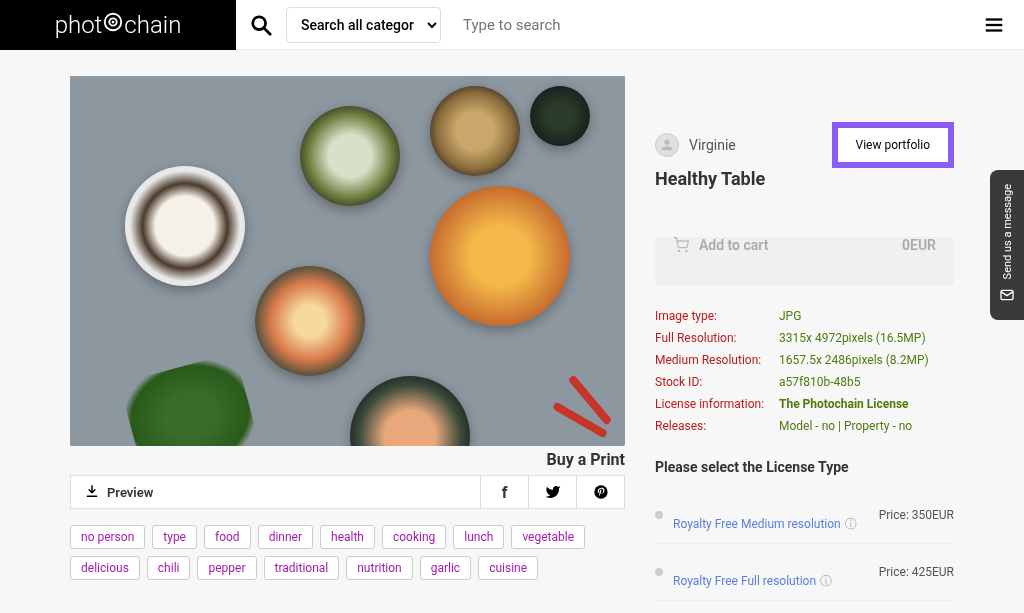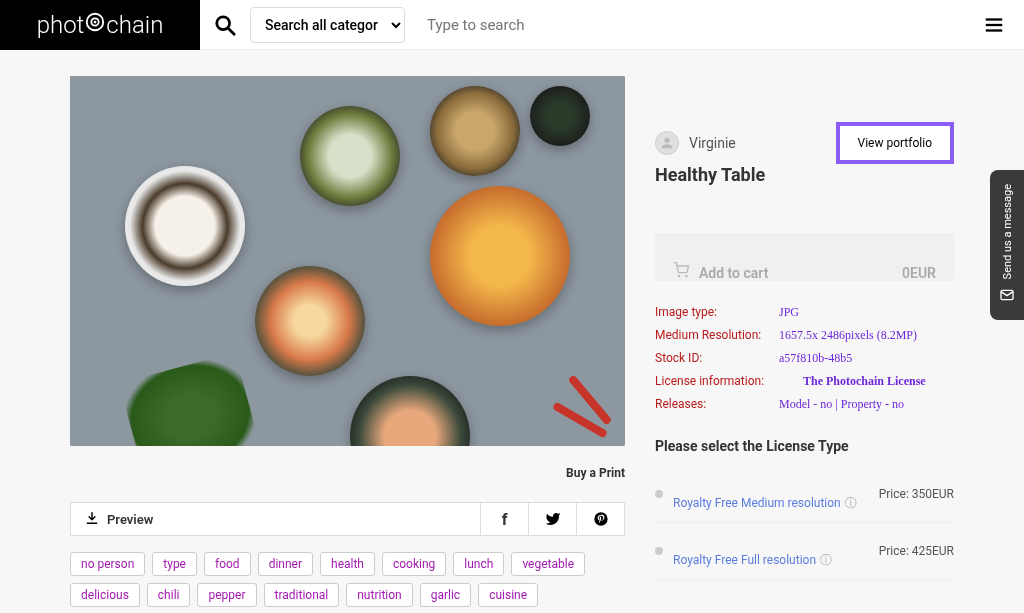--- a/index.html
+++ b/index.html
@@ -1,20 +1,20 @@
 <!DOCTYPE html>
 <html><head>
 <meta charset="utf-8">
 <style>
   * { box-sizing: border-box; margin: 0; padding: 0; font-family: -apple-system, BlinkMacSystemFont, 'Segoe UI', Roboto, sans-serif; }
   body { background: #f7f7f7; color: #333; width: 1024px; height: 613px; overflow: hidden; position: relative; }
   
   
   .header { background: #fff; height: 50px; display: flex; align-items: center; border-bottom: 1px solid #eee; }
-  .logo { background: #000; color: #fff; width: 200px; height: 50px; display: flex; align-items: center; justify-content: center; font-size: 24px; font-weight: 300; }
+  .logo { background: #000; color: #fff; width: 236px; height: 50px; display: flex; align-items: center; justify-content: center; font-size: 24px; font-weight: 300; }
   .logo .o { display: inline-block; position: relative; }
   .search-icon { width: 50px; display: flex; justify-content: center; align-items: center; font-size: 22px; }
   .category-select, .type-select { height: 36px; border: 1px solid #ddd; border-radius: 4px; padding: 0 10px; font-size: 14px; background: #fff; cursor: pointer; margin-right: 12px; font-weight: 500; }
   .category-select { width: 155px; }
   .type-select { width: 108px; }
   .search-input { flex: 0 0 210px; height: 36px; border: none; padding: 0 10px; font-size: 15px; color: #999; outline: none; margin-right: 12px; }
   .header-spacer { flex: 1; }
   .menu-toggle { width: 40px; display: flex; justify-content: center; align-items: center; font-size: 22px; cursor: pointer; margin-right: 10px; }
   
   
@@ -31,47 +31,47 @@
   .b3 { width:120px; height:120px; left:280px; top:300px; background: radial-gradient(circle,#e8a87c 30%,#3b4a3b 60%,#1a1a1a 80%); }
   .b4 { width:100px; height:100px; left:230px; top:30px; background: radial-gradient(circle,#d9e0c9 30%,#6b7a3b 60%,#2a2a2a 80%); }
   .b5 { width:120px; height:120px; left:55px; top:90px; background: radial-gradient(circle,#f5f0e8 35%,#4a3b2a 50%,#e8e8e8 65%); }
   .b6 { width:90px; height:90px; left:360px; top:10px; background: radial-gradient(circle,#c9a76b 30%,#8a6b3b 60%,#2a2a2a 80%); }
   .b7 { width:60px; height:60px; left:460px; top:10px; background: radial-gradient(circle,#2a3b2a 30%,#1a1a1a 80%); }
   .veg { position:absolute; width:120px; height:100px; left:60px; top:290px; background: radial-gradient(ellipse,#3b6b2a 30%,#2a5a1a 70%,transparent 80%); transform: rotate(-15deg); }
   .chili { position:absolute; width:60px; height:8px; background:#c7342a; border-radius:4px; }
   .c1 { left:480px; top:340px; transform:rotate(30deg); }
   .c2 { left:490px; top:320px; transform:rotate(50deg); }
   
-  .buy-print { text-align: right; font-size: 12px; font-weight: 700; color: #333; padding: 20px 0; cursor: pointer; }
+  .buy-print { text-align: right; font-size: 16px; font-weight: 700; color: #333; padding: 4px 0; cursor: pointer; }
   
   .actions { display: flex; border: 1px solid #ddd; height: 34px; margin-top: 2px; background: #fff; }
   .preview-btn { flex: 1; display: flex; align-items: center; gap: 8px; padding: 0 14px; font-size: 13px; font-weight: 600; cursor: pointer; }
   .share { width: 48px; border-left: 1px solid #ddd; display: flex; align-items: center; justify-content: center; cursor: pointer; font-size: 16px; font-weight: bold; }
   
   .tags { margin-top: 16px; display: flex; flex-wrap: wrap; gap: 7px; }
   .tag { border: 1px solid #ccc; border-radius: 3px; padding: 4px 10px; font-size: 12px; color: #a21caf; cursor: pointer; background: #fff; }
   
   
   .author-row { display: flex; align-items: center; gap: 10px; margin-top: 46px; }
   .avatar { width: 24px; height: 24px; border-radius: 50%; background: #e0e0e0; border: 1px solid #ccc; display:flex; align-items:center; justify-content:center; }
   .avatar svg { width:16px; height:16px; fill:#bbb; }
   .author-name { font-size: 14px; color: #555; flex: 1; }
-  .portfolio-btn { border: 4px solid #8b5cf6; background: #fff; padding: 10px 18px; font-size: 12px; cursor: pointer; }
+  .portfolio-btn { border: 6px solid #8b5cf6; background: #fff; padding: 10px 18px; font-size: 12px; cursor: pointer; }
   
   .title { font-size: 18px; font-weight: 700; }
   
-  .cart-bar { margin-top: 48px; background: #f0f0f0; height: 48px; display: flex; align-items: flex-end; padding: 0 18px; color: #aaa; font-size: 14px; font-weight: 600; border-radius: 2px; }
+  .cart-bar { margin-top: 48px; background: #f0f0f0; height: 48px; display: flex; align-items: flex-start; padding: 0 18px; color: #aaa; font-size: 14px; font-weight: 600; border-radius: 2px; }
   .cart-bar .label { flex: 1; margin-left: 10px; }
   .cart-icon svg { width:16px; height:16px; stroke:#bbb; fill:none; stroke-width:2; }
   
   .meta { margin-top: 20px; font-size: 12px; }
   .meta-row { display: flex; padding: 4px 0; }
   .meta-label { width: 124px; color: #b91c1c; }
-  .meta-val { color: #6d28d9; font-family: Liberation Serif, serif; }
-  .meta-val.link { font-weight: 700; cursor: pointer; margin-left: 24px; }
+  .meta-val { color: #4d7c0f; }
+  .meta-val.link { font-weight: 700; cursor: pointer; }
   
   .license-title { font-size: 14px; font-weight: 700; margin-top: 22px; }
   .license-list { margin-top: 12px; }
   .license-row { display: flex; align-items: center; padding: 10px 0; border-bottom: 1px solid #eee; font-size: 12px; }
   .license-row .dot { width: 8px; height: 8px; border-radius: 50%; background: #ccc; margin-right: 10px; }
   .license-row .name { color: #5b7de0; cursor: pointer; flex: 1; margin-top: 19px; }
   .license-row .info { color:#aaa; margin-left:4px; }
   .license-row .price { color: #555; }
   
   
@@ -191,20 +191,24 @@
       </span>
       <span class="label">Add to cart</span>
       <span>0EUR</span>
     </div>
     <div class="meta" id="meta-container">
         <div class="meta-row">
           <span class="meta-label">Image type:</span>
           <span class="meta-val">JPG</span>
         </div>
         <div class="meta-row">
+          <span class="meta-label">Full Resolution:</span>
+          <span class="meta-val">3315x 4972pixels (16.5MP)</span>
+        </div>
+        <div class="meta-row">
           <span class="meta-label">Medium Resolution:</span>
           <span class="meta-val">1657.5x 2486pixels (8.2MP)</span>
         </div>
         <div class="meta-row">
           <span class="meta-label">Stock ID:</span>
           <span class="meta-val">a57f810b-48b5</span>
         </div>
         <div class="meta-row">
           <span class="meta-label">License information:</span>
           <span class="meta-val link">The Photochain License</span>

